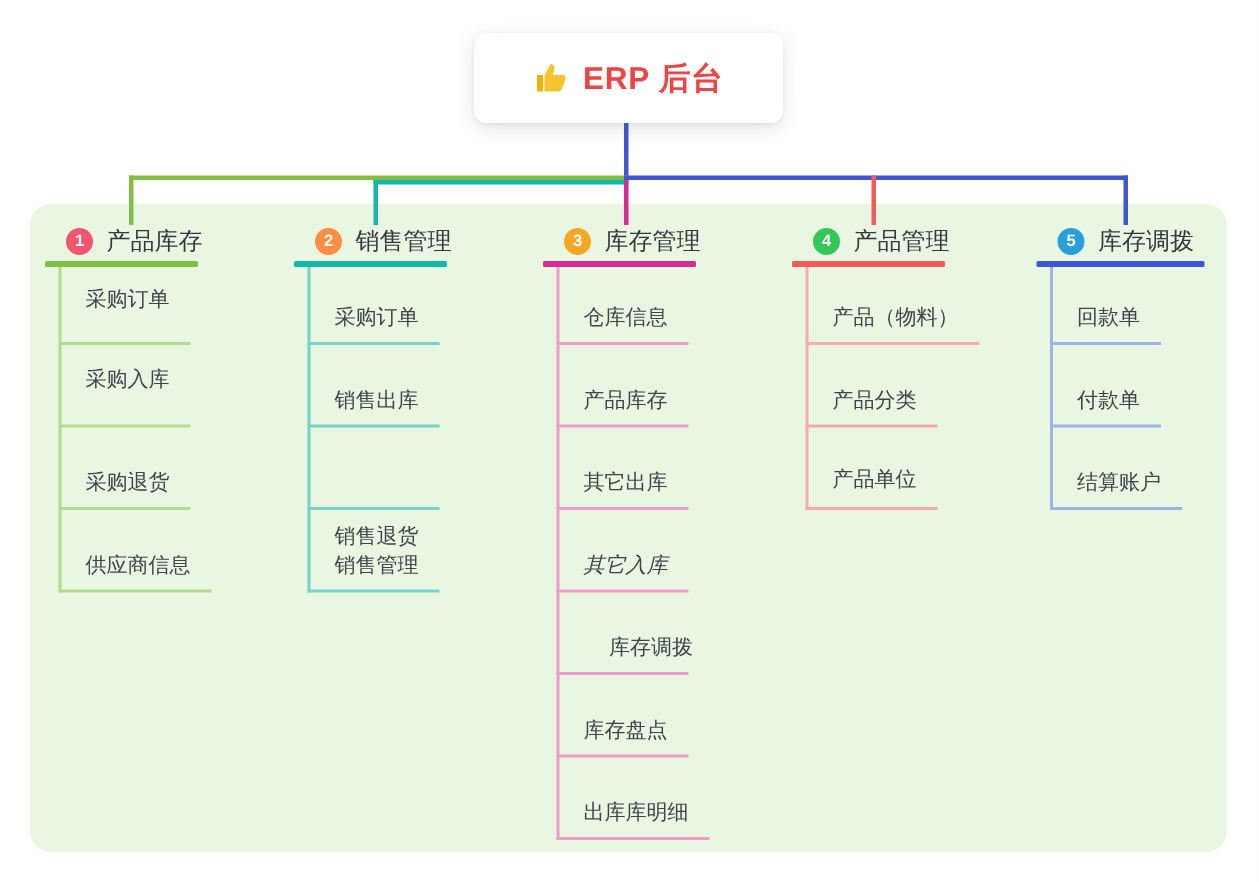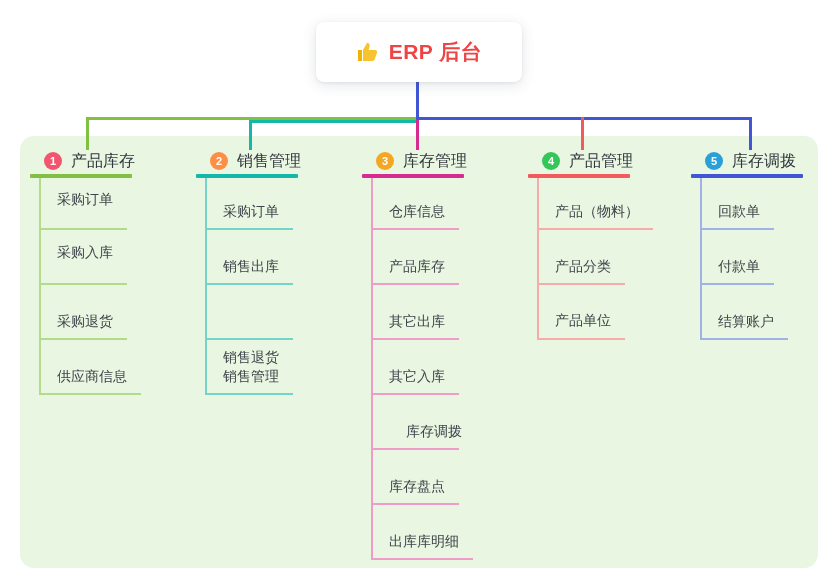--- a/index.html
+++ b/index.html
@@ -96,21 +96,21 @@
         <span class="branch-label">库存管理</span>
       </div>
       <div class="branch-underline" style="left: 362px; top: 174px; width: 102px; background: rgb(214, 43, 144);"></div>
       <div class="spine" style="left: 371px; top: 178px; height: 382px; background: rgb(239, 156, 203);"></div>
       <div class="child-label" style="left: 389px; top: 201px;">仓库信息</div>
       <div class="child-underline" style="left: 371px; top: 228px; width: 88px; background: rgb(239, 156, 203);"></div>
       <div class="child-label" style="left: 389px; top: 256px;">产品库存</div>
       <div class="child-underline" style="left: 371px; top: 283px; width: 88px; background: rgb(239, 156, 203);"></div>
       <div class="child-label" style="left: 389px; top: 311px;">其它出库</div>
       <div class="child-underline" style="left: 371px; top: 338px; width: 88px; background: rgb(239, 156, 203);"></div>
-      <div class="child-label" style="left: 389px; top: 366px;">其它入库</div>
+      <div class="child-label" style="left: 389px; top: 366px; font-style: italic;">其它入库</div>
       <div class="child-underline" style="left: 371px; top: 393px; width: 88px; background: rgb(239, 156, 203);"></div>
       <div class="child-label" style="left: 406px; top: 421px;">库存调拨</div>
       <div class="child-underline" style="left: 371px; top: 448px; width: 88px; background: rgb(239, 156, 203);"></div>
       <div class="child-label" style="left: 389px; top: 476px;">库存盘点</div>
       <div class="child-underline" style="left: 371px; top: 503px; width: 88px; background: rgb(239, 156, 203);"></div>
       <div class="child-label" style="left: 389px; top: 531px;">出库库明细</div>
       <div class="child-underline" style="left: 371px; top: 558px; width: 102px; background: rgb(239, 156, 203);"></div>
       <div class="branch-heading" style="left: 542px; top: 149px;">
         <span class="badge" style="background: rgb(53, 198, 89);">4</span>
         <span class="branch-label">产品管理</span>

